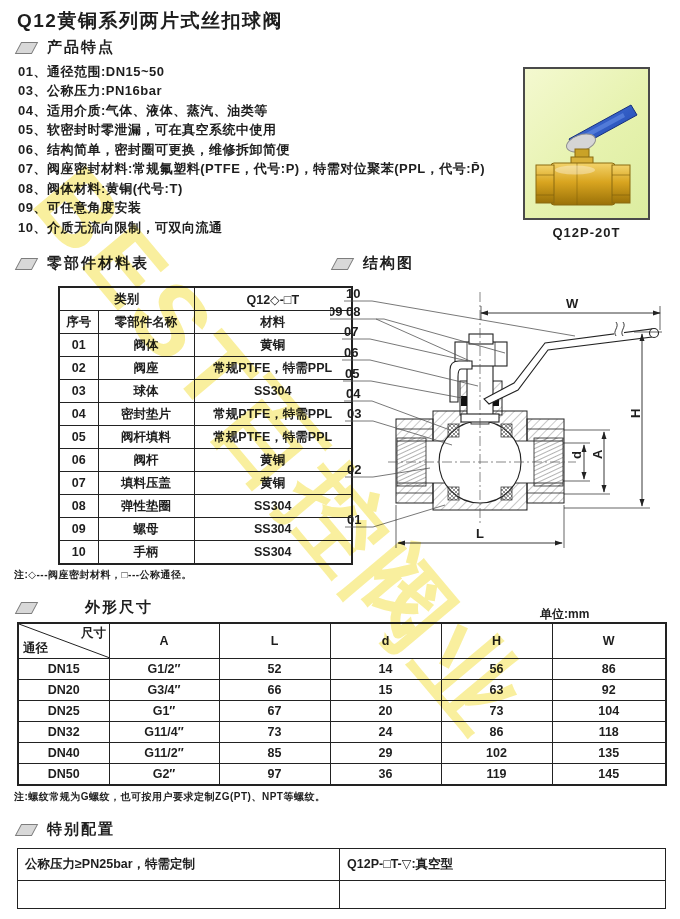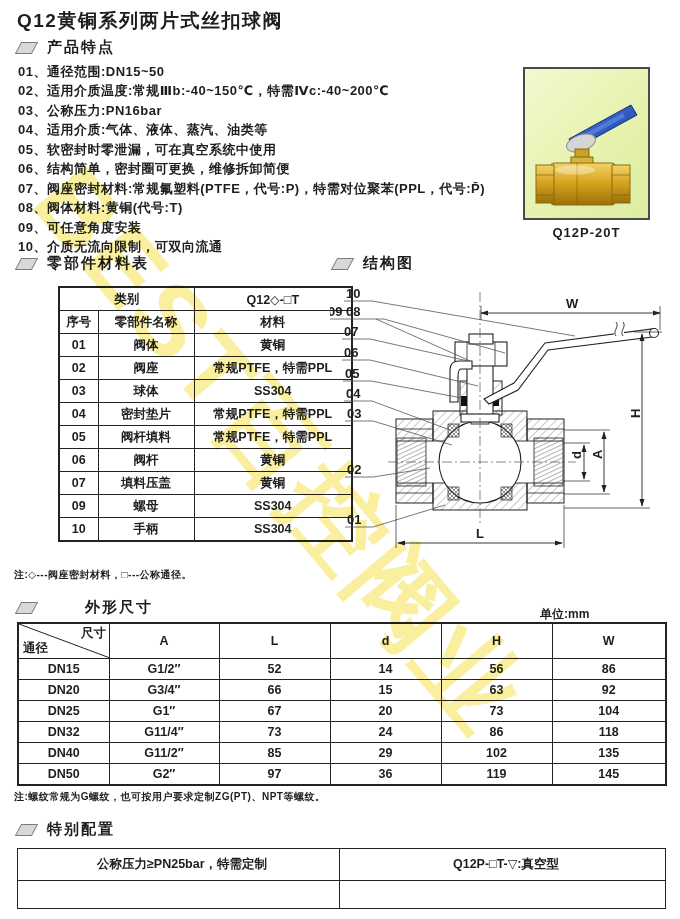--- a/index.html
+++ b/index.html
@@ -25,21 +25,21 @@
   .dims-table{left:17px;top:622px;width:648px;font-size:12.5px;font-weight:600;border:2px solid #222;padding-left:16px;}
   .dims-table td{height:20px;}
   .dims-table tr.hdr td{height:34px;}
   .corner-cell{position:relative;width:91px;height:34px;}
   .corner-cell svg{position:absolute;left:0;top:0;}
   .corner-top{position:absolute;right:4px;top:1px;font-size:12.5px;}
   .corner-bottom{position:absolute;left:4px;bottom:1px;font-size:12.5px;}
   .unit{left:540px;top:606px;width:125px;text-align:left;font-size:12px;font-weight:700;}
   .special-table{left:17px;top:848px;width:648px;font-size:12.5px;font-weight:600;border:1.5px solid #222;}
   .special-table td{text-align:left;padding-left:7px;}
-  .special-table tr:first-child td{height:31px;text-align:center;}
+  .special-table tr:first-child td{height:31px;}
   .special-table tr:last-child td{height:27px;}
   
   .diagram{left:330px;top:278px;}
   .diagram text{font-size:13px;font-weight:600;fill:#1e1e1e;}
   .ol{fill:#fff;stroke:#222;stroke-width:1.1;}
   .ldr{stroke:#555;stroke-width:0.8;fill:none;}
   .dim{stroke:#222;stroke-width:0.9;fill:none;marker-start:url(#arr);marker-end:url(#arr);}
   .ext{stroke:#222;stroke-width:0.7;fill:none;}
   .cl{stroke:#555;stroke-width:0.7;fill:none;stroke-dasharray:10 3 2 3;}
   
@@ -55,21 +55,20 @@
   <div class="abs watermark">BEST百控阀业</div>
 
   <div class="abs page-title">Q12黄铜系列两片式丝扣球阀</div>
 
   <div class="abs sec-head" style="left:14px;top:38px;">
     <span class="sec-icon"></span>
     <span>产品特点</span>
   </div>
   <div class="abs features">
     <div>01、通径范围:DN15~50</div>
-    <div>02、适用介质温度:常规Ⅲb:-40~150℃，特需Ⅳc:-40~200℃</div>
     <div>03、公称压力:PN16bar</div>
     <div>04、适用介质:气体、液体、蒸汽、油类等</div>
     <div>05、软密封时零泄漏，可在真空系统中使用</div>
     <div>06、结构简单，密封圈可更换，维修拆卸简便</div>
     <div>07、阀座密封材料:常规氟塑料(PTFE，代号:P)，特需对位聚苯(PPL，代号:P̄)</div>
     <div>08、阀体材料:黄铜(代号:T)</div>
     <div>09、可任意角度安装</div>
     <div>10、介质无流向限制，可双向流通</div>
   </div>
 
@@ -153,20 +152,25 @@
           <td>06</td>
           <td>阀杆</td>
           <td>黄铜</td>
         </tr>
     <tr>
           <td>07</td>
           <td>填料压盖</td>
           <td>黄铜</td>
         </tr>
     <tr>
+          <td>08</td>
+          <td>弹性垫圈</td>
+          <td>SS304</td>
+        </tr>
+    <tr>
           <td>09</td>
           <td>螺母</td>
           <td>SS304</td>
         </tr>
     <tr>
           <td>10</td>
           <td>手柄</td>
           <td>SS304</td>
         </tr>
   </tbody>

